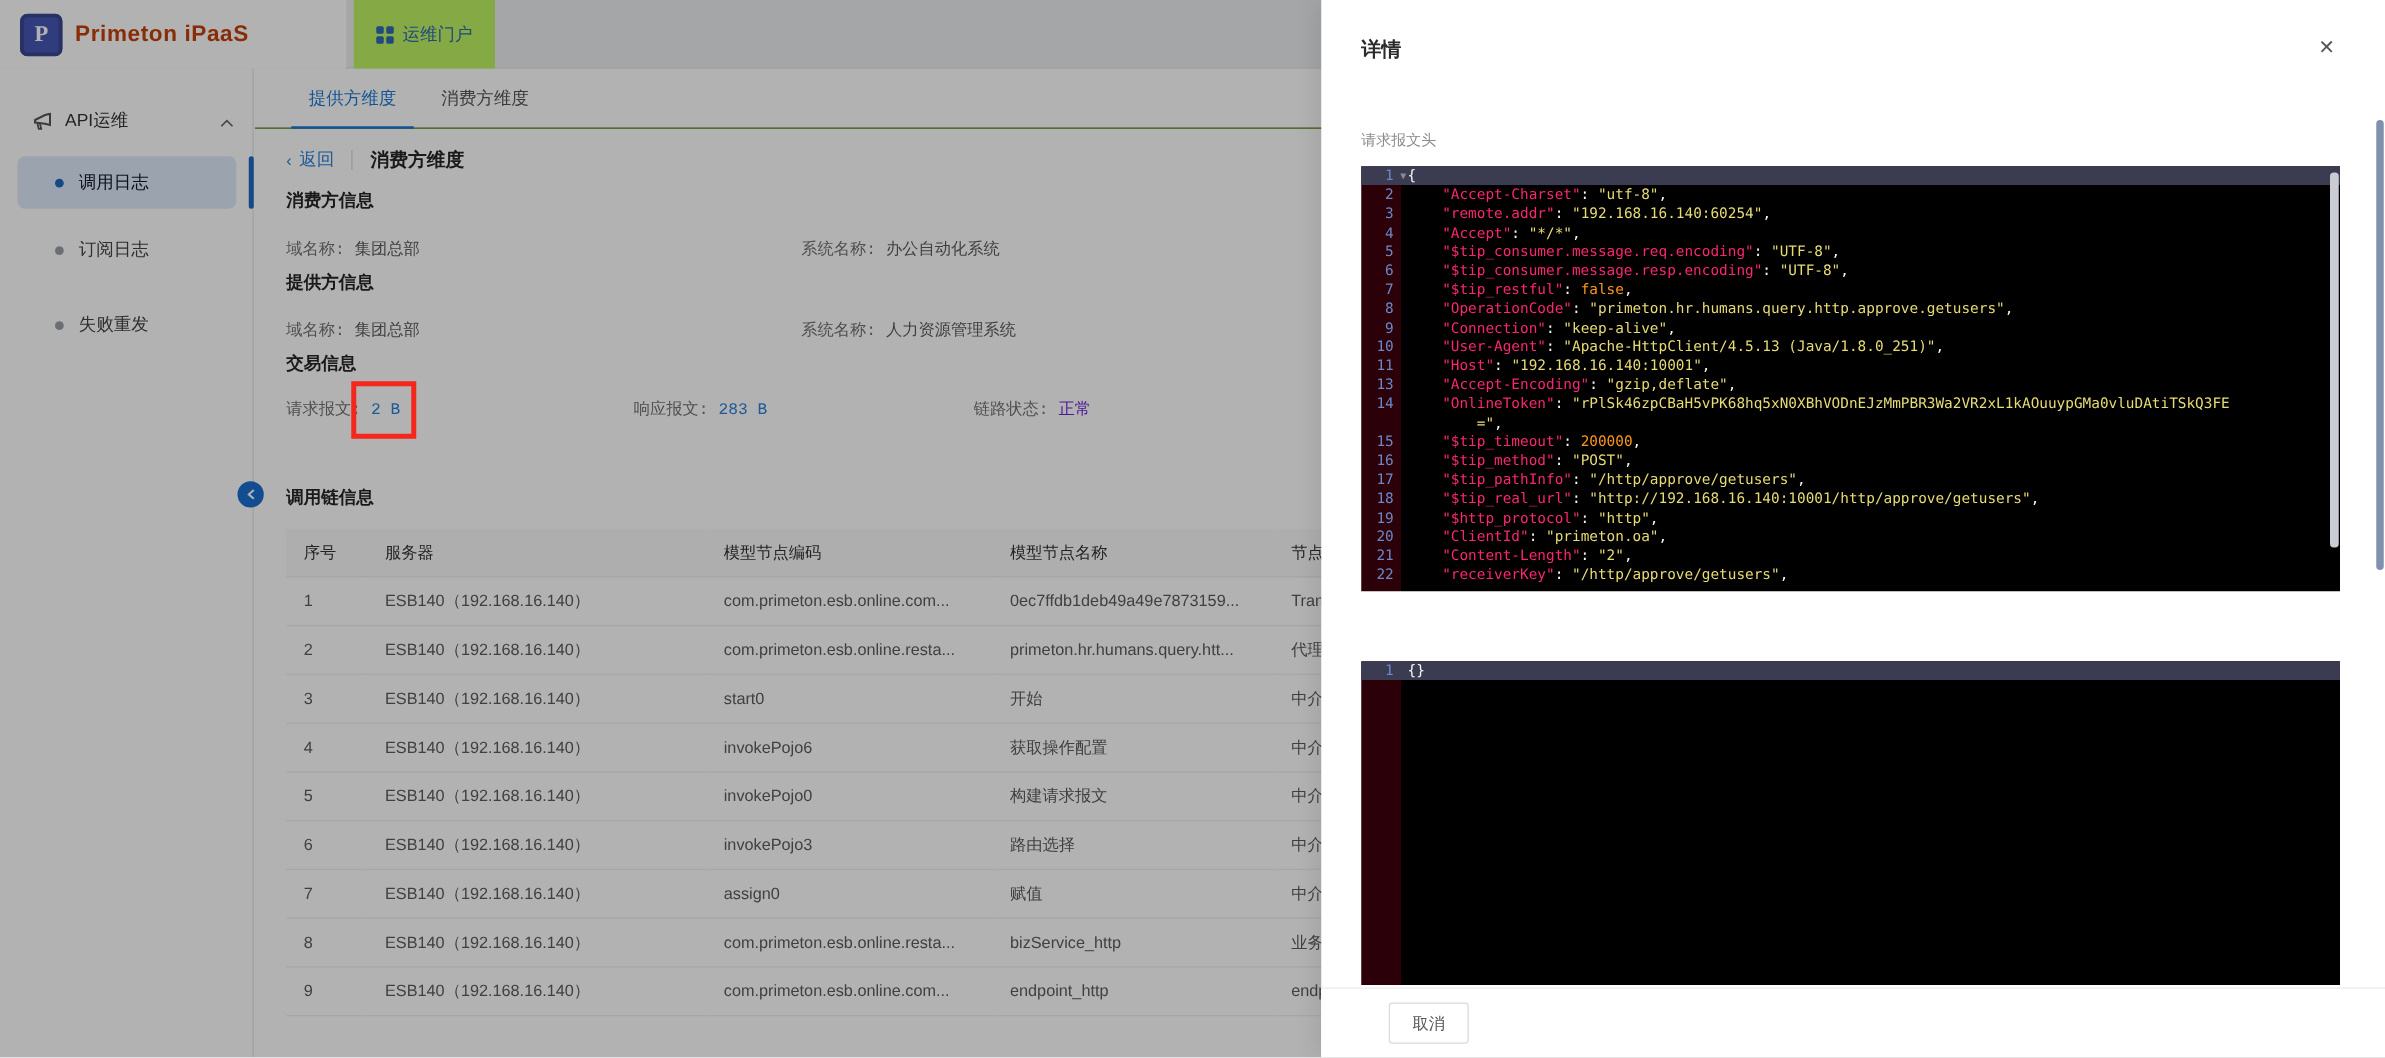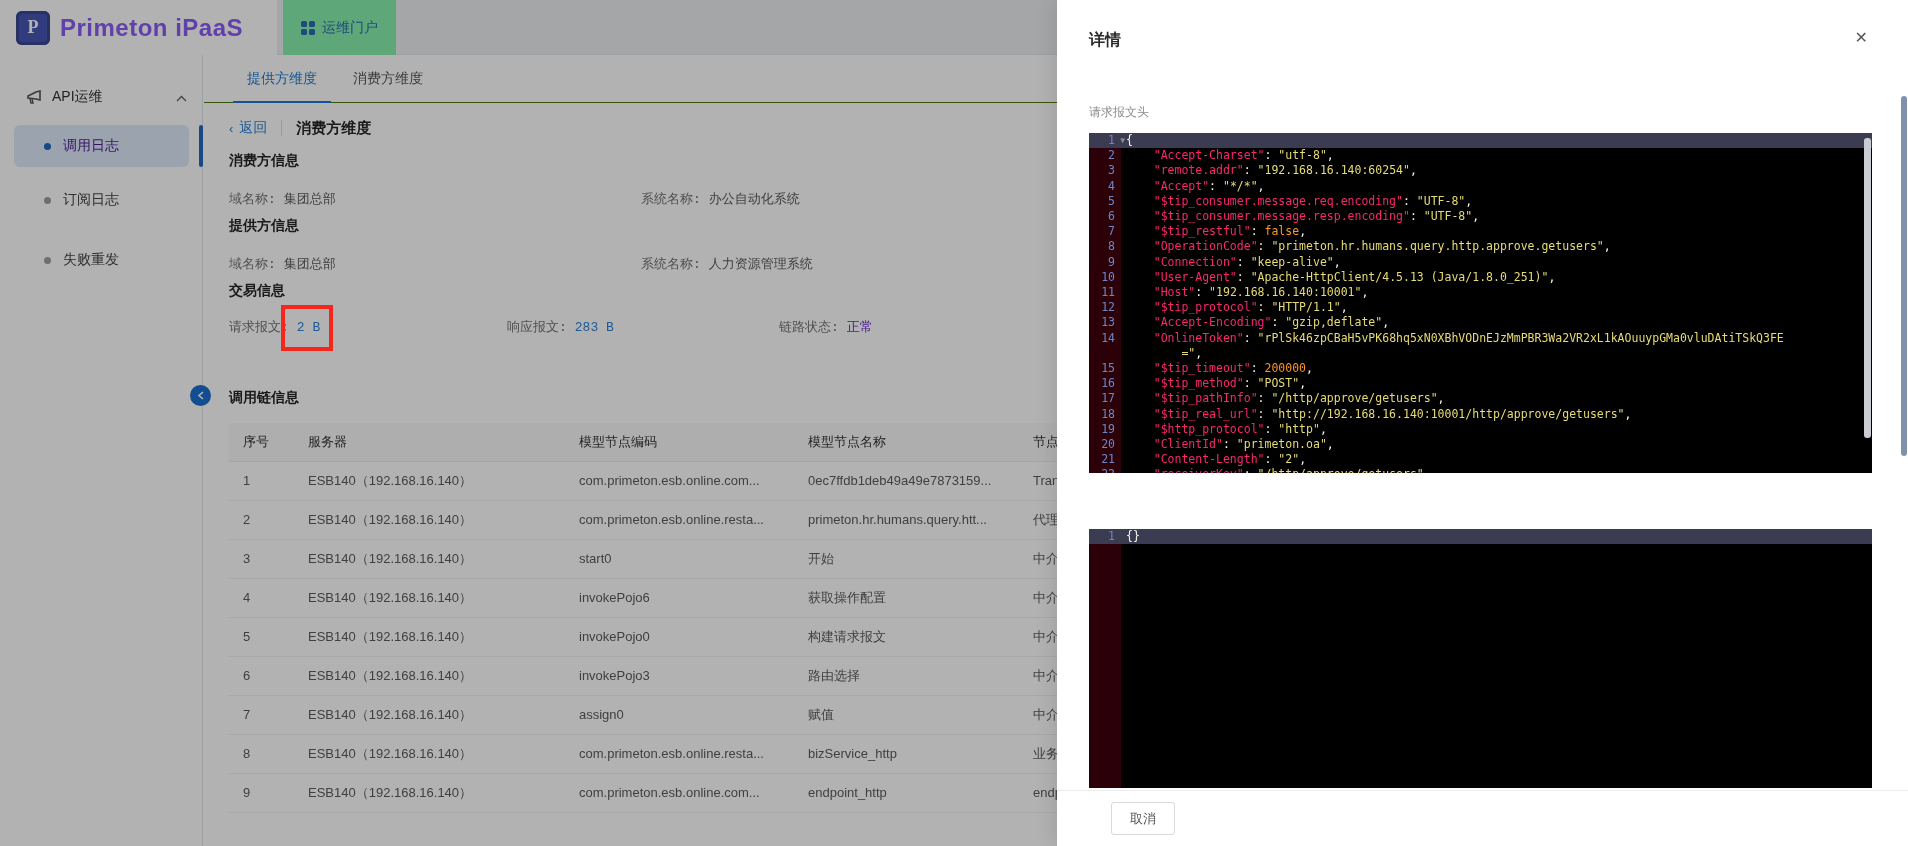--- a/index.html
+++ b/index.html
@@ -5,34 +5,34 @@
   * { margin:0; padding:0; box-sizing:border-box; }
   html,body { width:1908px; height:846px; overflow:hidden; background:#f0f2f5;
     font-family:"Liberation Sans","DejaVu Sans",sans-serif; }
   #stage { position:relative; width:1908px; height:846px; overflow:hidden; background:#fff; }
 
   
   #app-header { position:absolute; left:0; top:0; width:1908px; height:55px; background:#eceef1; border-bottom:1px solid #e2e4e8; }
   #brand-area { position:absolute; left:0; top:0; width:277px; height:55px; background:#fff; display:flex; align-items:center; }
   #logo-box { width:34px; height:34px; margin-left:16px; border-radius:6px; background:#4656b4; position:relative; box-shadow:inset 0 0 0 3px #3a478f; display:flex; align-items:center; justify-content:center; }
   #logo-box span { color:#fff; font-weight:bold; font-size:18px; font-family:"Liberation Serif","DejaVu Serif",serif; }
-  #brand-text { margin-left:10px; font-size:24px; font-weight:bold; color:#8b5cf6; letter-spacing:.5px; }
-  .top-nav-item { position:absolute; left:283px; top:0; height:55px; padding:0 18px; display:flex; align-items:center; gap:7px; background:#86efac; color:#2f6bb3; font-size:14px; cursor:pointer;justify-content:flex-end; }
+  #brand-text { margin-left:10px; font-size:18px; font-weight:bold; color:#c2410c; letter-spacing:.5px; }
+  .top-nav-item { position:absolute; left:283px; top:0; height:55px; padding:0 18px; display:flex; align-items:center; gap:7px; background:#bef264; color:#2f6bb3; font-size:14px; cursor:pointer;justify-content:flex-end; }
   .grid-icon { display:inline-grid; grid-template-columns:6px 6px; grid-template-rows:6px 6px; gap:2px; }
   .grid-icon i { background:#2f6bb3; border-radius:1.5px; }
 
   
   #sidebar { position:absolute; left:0; top:55px; width:203px; height:791px; background:#fff; border-right:1px solid #e4e6ea; }
   #side-group { position:absolute; left:0; top:25px; width:203px; height:34px; display:flex; align-items:center; color:#333; font-size:14px; cursor:pointer; }
   #side-group .g-icon { margin-left:27px; margin-right:8px; display:flex; }
   #side-group .g-label { flex:1; }
   #side-group .chev { margin-right:16px; color:#666; }
   .side-item { position:absolute; left:14px; width:175px; height:42px; border-radius:6px; display:flex; align-items:center; font-size:14px; color:#444; cursor:pointer; }
   .side-item .dot { width:7px; height:7px; border-radius:50%; background:#9aa0a6; margin:0 12px 0 30px; }
-  .side-item.active { background:#dfeafb; color:#4c1d95; }
+  .side-item.active { background:#dfeafb; color:#0f172a; }
   .side-item.active .dot { background:#1f6ac0; }
   .active-bar { position:absolute; right:-14px; top:0; width:4px; height:42px; background:#1f6ac0; border-radius:2px; }
 
   
   #main { position:absolute; left:204px; top:55px; width:1704px; height:791px; background:#fff; }
   #tabbar { position:absolute; left:0; top:0; width:100%; height:48px; border-bottom:1px solid #4d7c0f; display:flex; padding-left:25px; }
   .tab { position:relative; height:48px; display:flex; align-items:center; padding:0 18px; font-size:14px; color:#555; cursor:pointer; }
   .tab.active { color:#1c7ad4; }
   .tab.active::after { content:""; position:absolute; left:4px; right:4px; bottom:0; height:2px; background:#1c7ad4; }
   #breadcrumb { position:absolute; left:25px; top:62px; height:22px; display:flex; align-items:center; font-size:14px; }
@@ -325,23 +325,20 @@
         <div class="code-line">
       <span class="ln">9</span>
       <span class="lc">    <span class="tok-k">"Connection"</span><span class="tok-p">: </span><span class="tok-s">"keep-alive"</span><span class="tok-p">,</span></span></div>
         <div class="code-line">
       <span class="ln">10</span>
       <span class="lc">    <span class="tok-k">"User-Agent"</span><span class="tok-p">: </span><span class="tok-s">"Apache-HttpClient/4.5.13 (Java/1.8.0_251)"</span><span class="tok-p">,</span></span></div>
         <div class="code-line">
       <span class="ln">11</span>
       <span class="lc">    <span class="tok-k">"Host"</span><span class="tok-p">: </span><span class="tok-s">"192.168.16.140:10001"</span><span class="tok-p">,</span></span></div>
         <div class="code-line">
-      <span class="ln">12</span>
-      <span class="lc">    <span class="tok-k">"$tip_protocol"</span><span class="tok-p">: </span><span class="tok-s">"HTTP/1.1"</span><span class="tok-p">,</span></span></div>
-        <div class="code-line">
       <span class="ln">13</span>
       <span class="lc">    <span class="tok-k">"Accept-Encoding"</span><span class="tok-p">: </span><span class="tok-s">"gzip,deflate"</span><span class="tok-p">,</span></span></div>
         <div class="code-line">
       <span class="ln">14</span>
       <span class="lc">    <span class="tok-k">"OnlineToken"</span><span class="tok-p">: </span><span class="tok-s">"rPlSk46zpCBaH5vPK68hq5xN0XBhVODnEJzMmPBR3Wa2VR2xL1kAOuuypGMa0vluDAtiTSkQ3FE</span></span></div>
         <div class="code-line">
       <span class="ln"></span>
       <span class="lc">        <span class="tok-s">="</span><span class="tok-p">,</span></span></div>
         <div class="code-line">
       <span class="ln">15</span>

